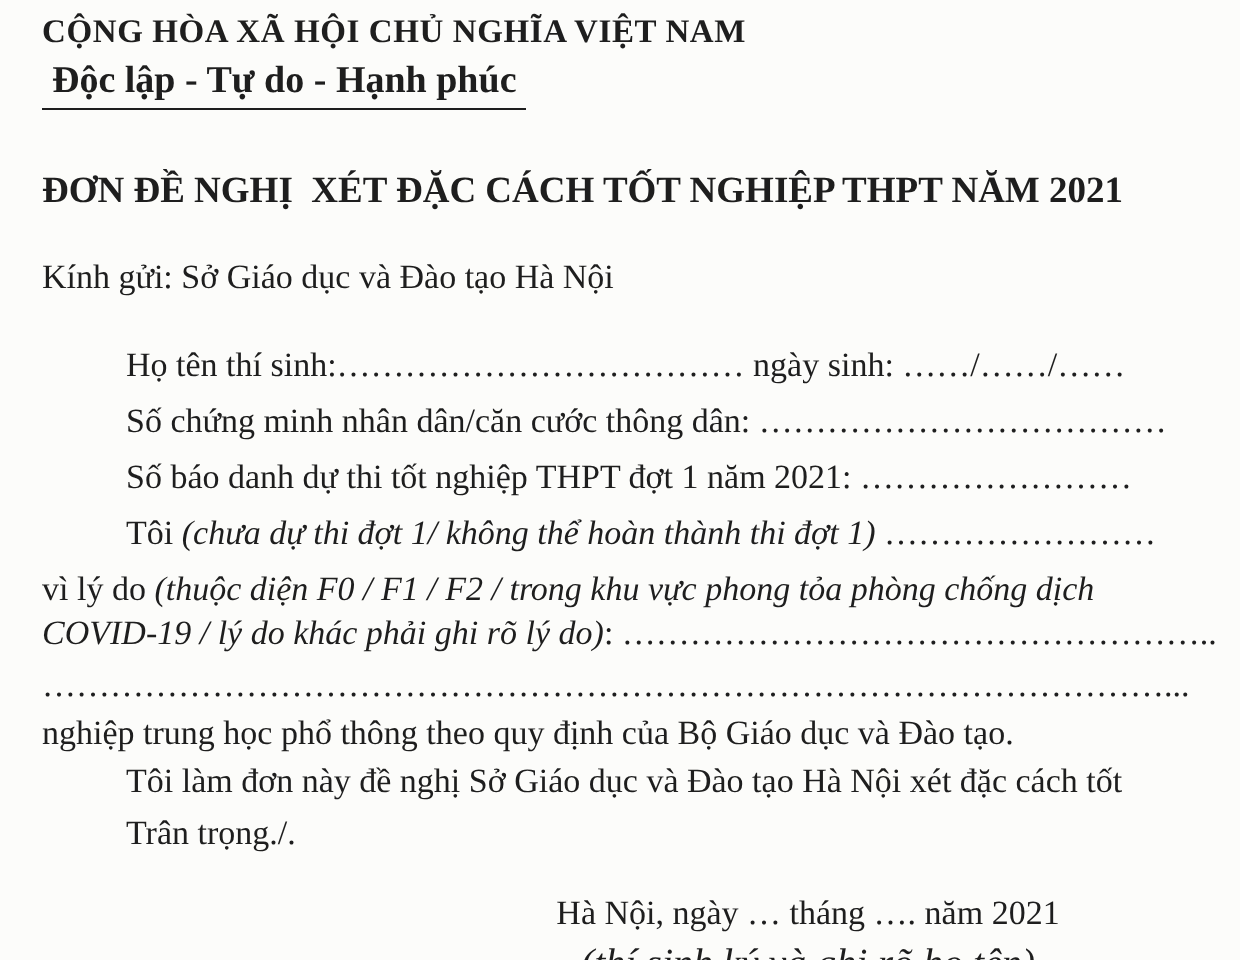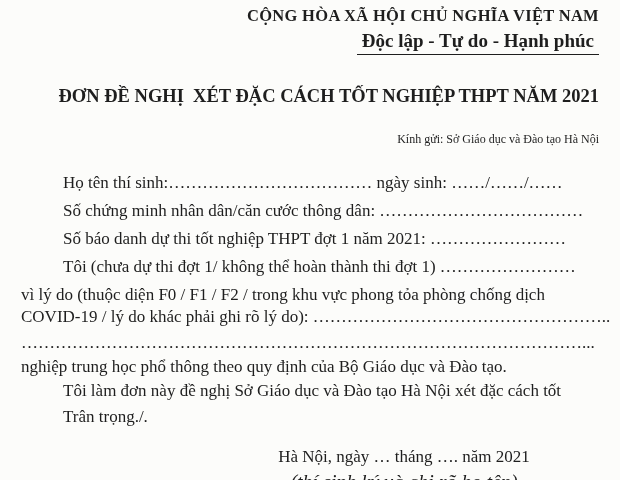--- a/index.html
+++ b/index.html
@@ -10,21 +10,21 @@
     width: 620px;
     height: 480px;
     overflow: hidden;
     background: #fcfcfa;
     color: #1e1e1e;
     font-family: "Liberation Serif", "DejaVu Serif", serif;
   }
   .doc {
     padding: 6px 21px 0 21px;
   }
-  .center { text-align: right; }
+  .center { text-align: left; }
 
   .nat-title {
     font-weight: bold;
     font-size: 16.5px;
     line-height: 20px;
     letter-spacing: 0.3px;
     white-space: nowrap;
   }
   .motto-wrap { margin-top: 5px; }
   .motto {
@@ -38,37 +38,37 @@
   }
   .form-title {
     margin-top: 30px;
     font-weight: bold;
     font-size: 18.5px;
     line-height: 22px;
     white-space: pre;
   }
   .recipient {
     margin-top: 22px;
-    font-size: 12px;
+    font-size: 17px;
     line-height: 20px;
   }
   .form-body {
     margin-top: 24px;
     font-size: 17px;
   }
   .line {
     line-height: 19px;
     margin-top: 9px;
     white-space: nowrap;
   }
   .indent { text-indent: 42px; }
   .tight { margin-top: 3px; }
   .gap7 { margin-top: 7px; }
   .gap5 { margin-top: 5px; }
-  .it { }
+  .it { font-style: italic; }
 
   .sig-block {
     margin-top: 21px;
     margin-left: 218px;
     width: 330px;
     text-align: center;
     font-size: 17px;
   }
   .sig-date { line-height: 20px; }
   .sig-note {

